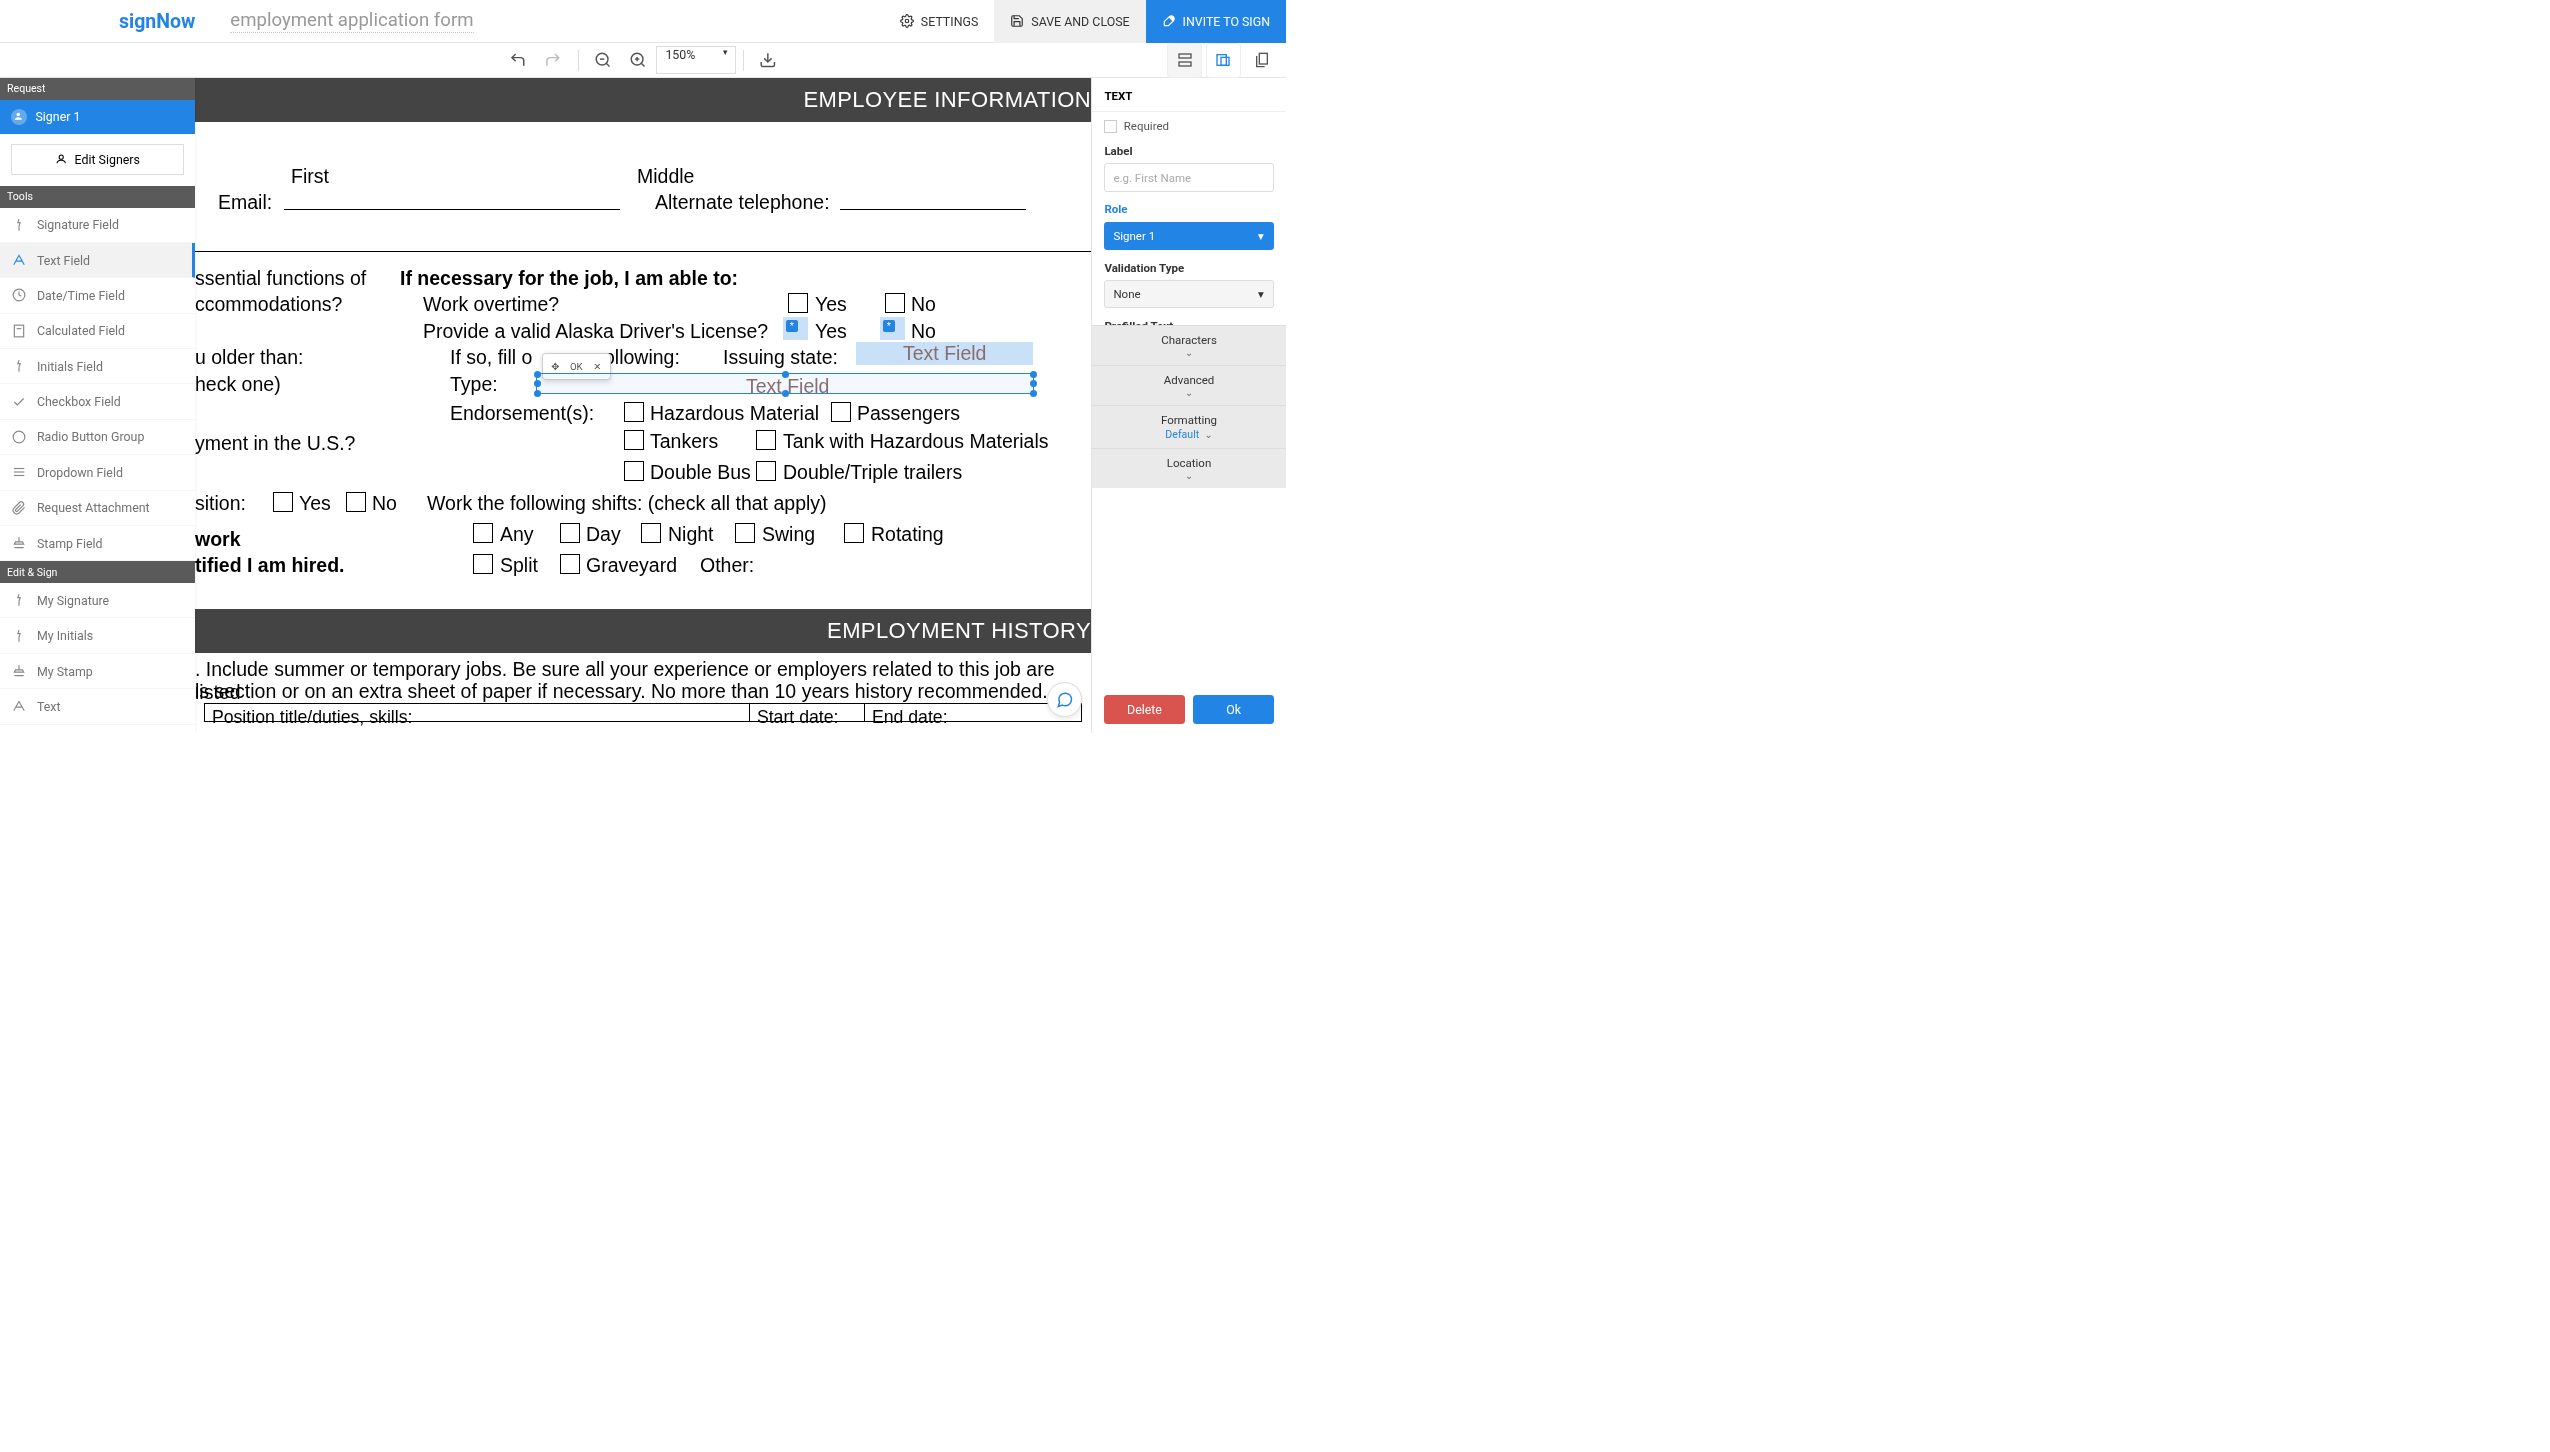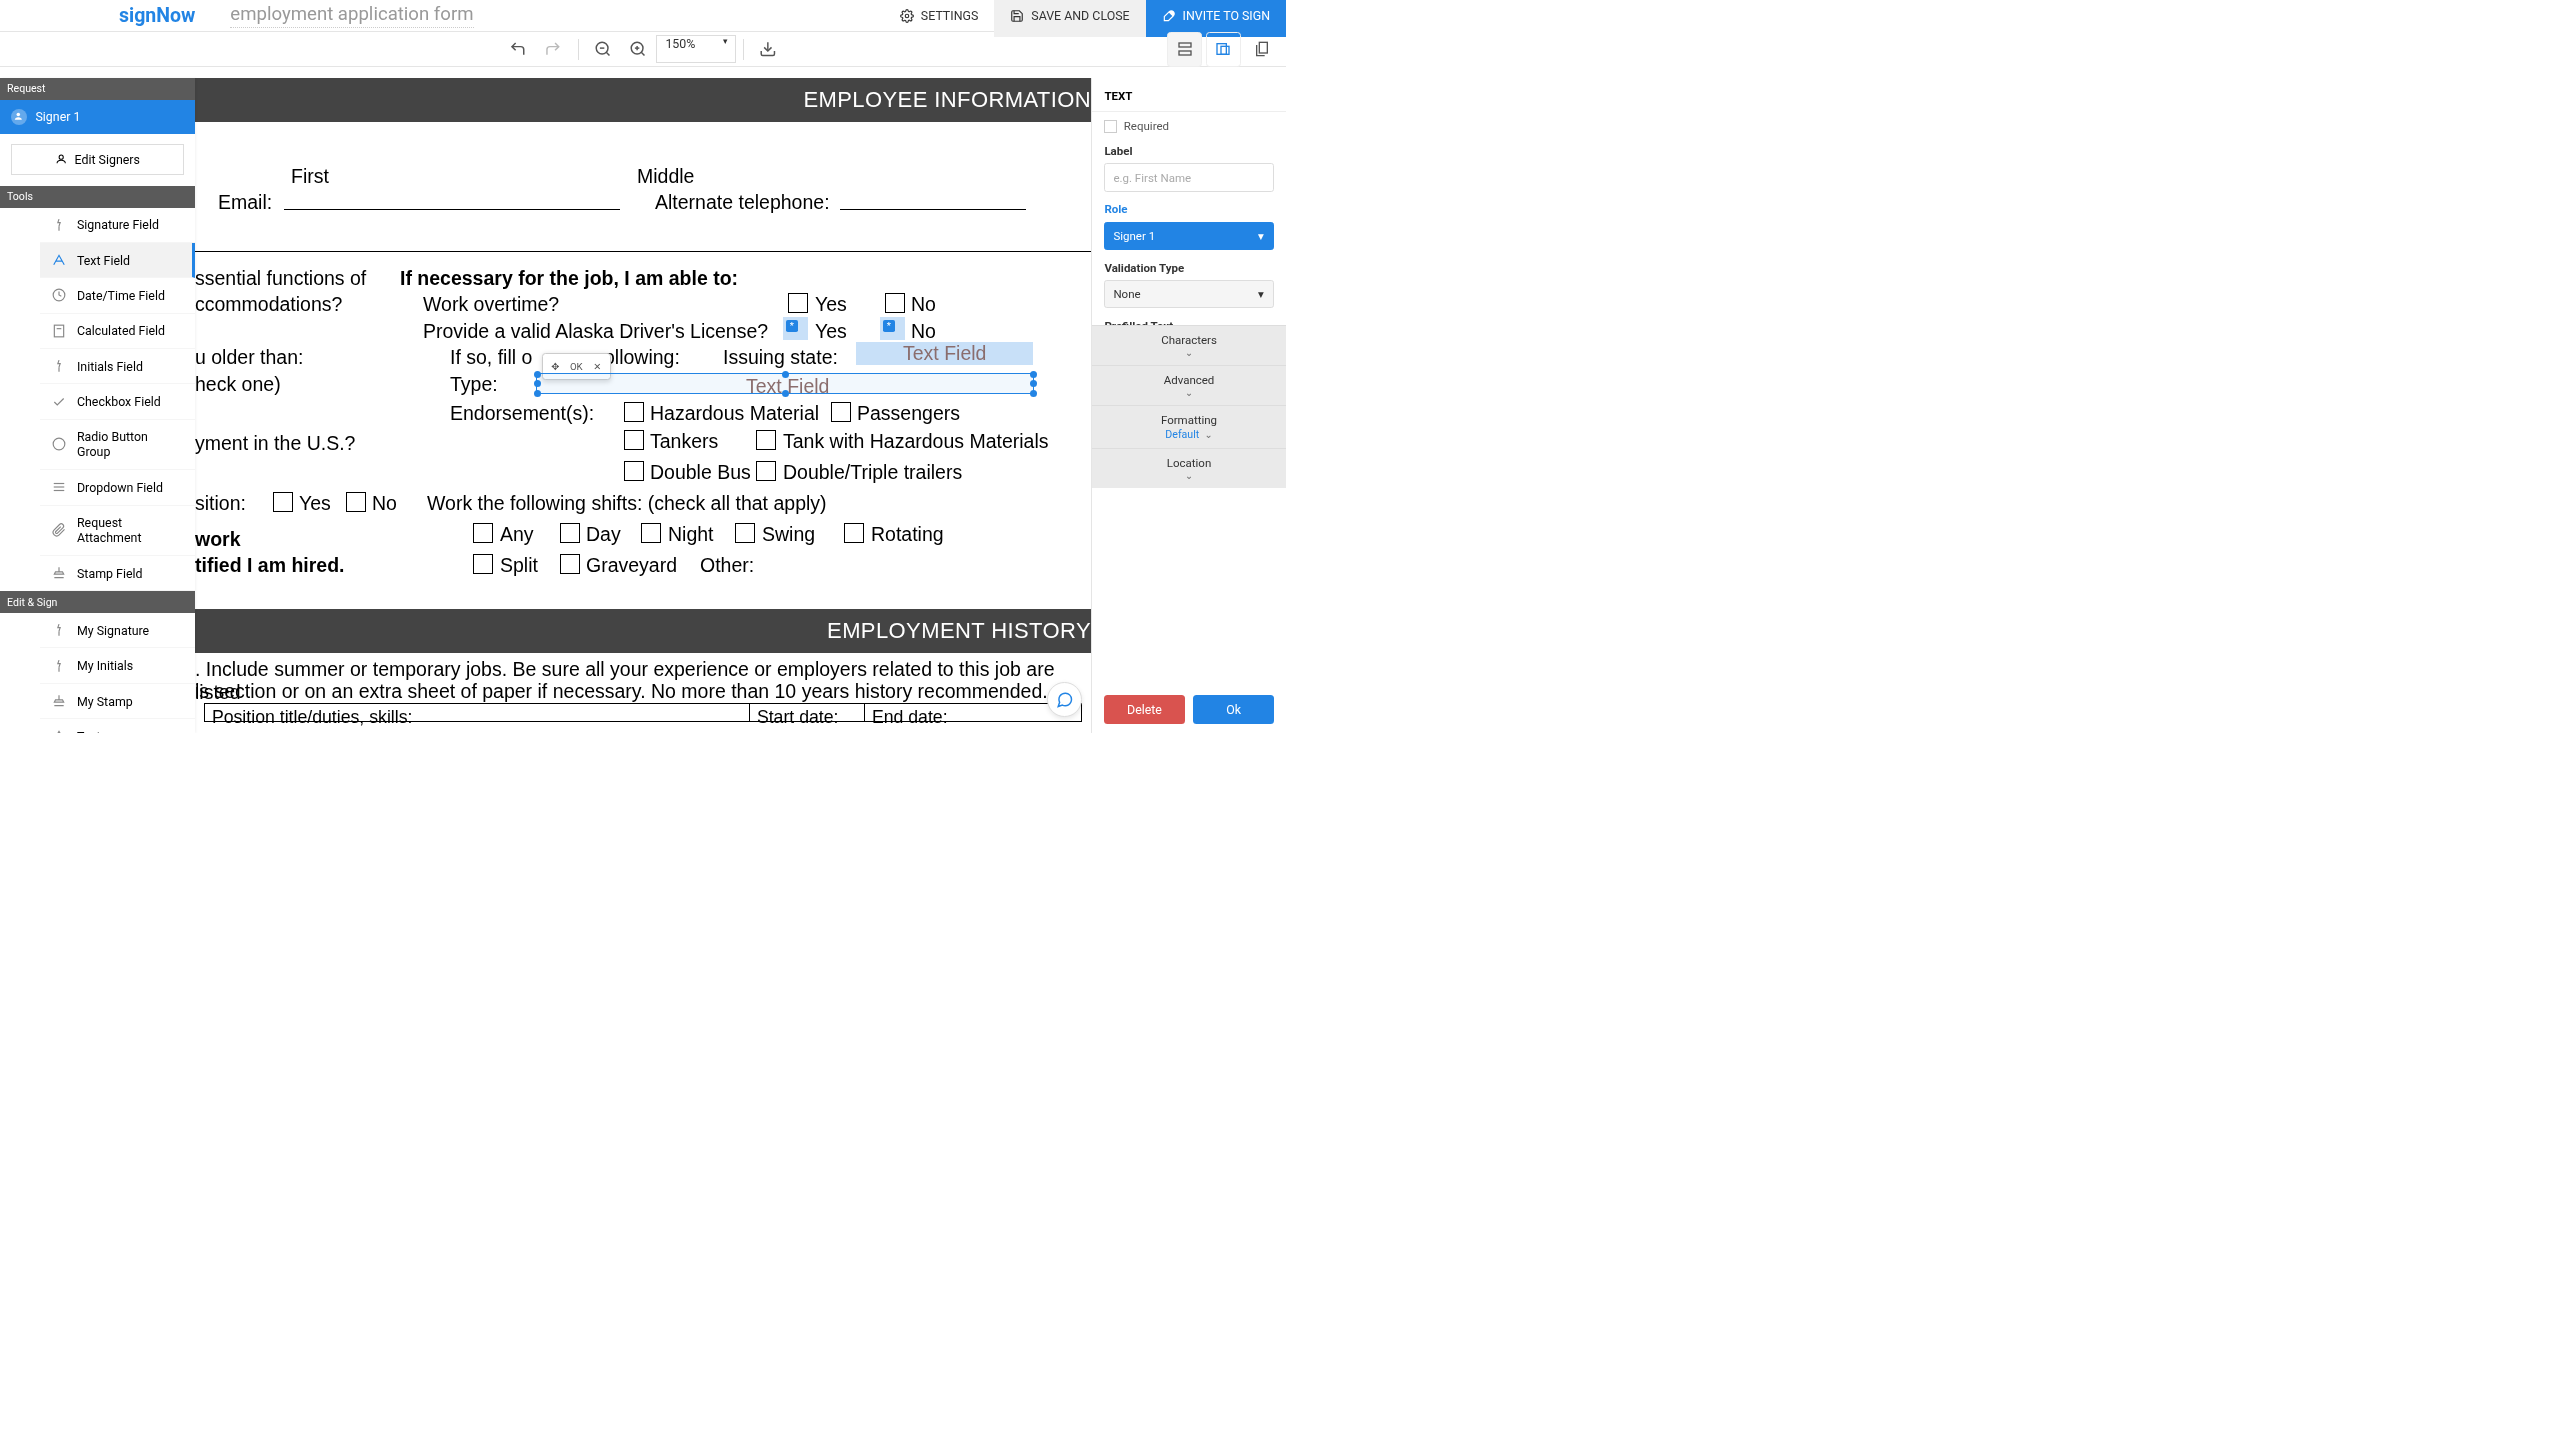--- a/index.html
+++ b/index.html
@@ -1,19 +1,19 @@
 <!DOCTYPE html>
 <html style="font-size:14px"><head>
 <meta charset="utf-8">
 <style>
 * { margin: 0; padding: 0; box-sizing: border-box; font-family: -apple-system, BlinkMacSystemFont, "Segoe UI", Roboto, "Helvetica Neue", Arial, sans-serif; }
 body { background: #fff; width: 1286px; height: 733px; overflow: hidden; position: relative; }
 
 
-.header { height: 32px; border-bottom: 0.9px solid #e5e5e5; display: flex; align-items: center; padding: 0 0 0 0; }
+.header { height: 43px; border-bottom: 0.9px solid #e5e5e5; display: flex; align-items: center; padding: 0 0 0 0; }
 .logo { color: #2284e4; font-weight: 700; font-size: 19.5px; padding: 0 35px 0 119px; }
 .doc-title { color: #999; font-size: 18.6px; font-weight: 400; flex: 0 0 auto; border-bottom: 0.9px dotted #ccc; padding-bottom: 1.8px; margin-left: 0; }
 .header-spacer { flex: 1; }
 .header-btn { display: flex; align-items: center; gap: 7px; padding: 0 16px; height: 43px; font-size: 12.4px; color: #333; cursor: pointer; }
 .header-btn.save { background: #f0f0f0; }
 .header-btn.invite { background: #2284e4; color: #fff; }
 .header-btn svg { width: 14px; height: 14px; }
 
 
 .toolbar { height: 35px; display: flex; align-items: center; justify-content: center; border-bottom: 0.9px solid #e5e5e5; position: relative; }
@@ -25,21 +25,21 @@
 .toolbar-right { position: absolute; right: 7px; display: flex; gap: 0; }
 .tr-btn { width: 35px; height: 35px; display: flex; align-items: center; justify-content: center; cursor: pointer; color: #2284e4; border: 0.9px solid #eee; border-radius: 3.5px; margin-left: 3.5px; }
 .tr-btn.first { background: #f5f5f5; color: #555; }
 
 
 .sidebar { position: absolute; left: 0; top: 78px; bottom: 0; width: 195px; background: #fff; z-index: 5; box-shadow: 1.8px 0 2.7px rgba(0,0,0,0.05); }
 .sb-section-hdr { background: #5a5a5a; color: #fff; font-size: 10.6px; padding: 4.4px 7px; }
 .sb-signer { background: #2284e4; color: #fff; padding: 8.9px 10.6px; display: flex; align-items: center; gap: 8.9px; font-size: 12.4px; }
 .sb-signer-avatar { width: 16px; height: 16px; border-radius: 50%; background: rgba(255,255,255,0.3); display: flex; align-items: center; justify-content: center; }
 .sb-edit-signers { margin: 10.6px; padding: 7px 0; text-align: center; border: 0.9px solid #ddd; font-size: 12.4px; cursor: pointer; display: flex; align-items: center; justify-content: center; gap: 7px; }
-.sb-tool { padding: 9.7px 12.4px; display: flex; align-items: center; gap: 10.6px; font-size: 12.4px; color: #000000; cursor: grab; border-bottom: 0.9px solid #f5f5f5; margin-left: 40px; }
+.sb-tool { padding: 9.7px 12.4px; display: flex; align-items: center; gap: 10.6px; font-size: 12.4px; color: #737373; cursor: grab; border-bottom: 0.9px solid #f5f5f5; }
 .sb-tool.active { background: #f2f2f2; border-right: 3.5px solid #2284e4; }
 .sb-tool-icon { width: 14px; height: 14px; color: #888; flex: 0 0 14px; }
 
 
 .canvas { position: absolute; left: 195px; top: 78px; right: 195px; bottom: 0; overflow: hidden; background: #fff; }
 .doc { position: relative; width: 100%; height: 100%; }
 .doc-banner { background: #444; color: #fff; text-align: right; font-family: Arial, sans-serif; font-size: 22px; padding: 8.9px 0; letter-spacing: 0.4px; font-weight: 400; position: absolute; left: 0; right: 0; }
 .doc-banner.top { top: 0; }
 .doc-banner.history { top: 531px; }
 .doc-text { position: absolute; font-family: Arial, sans-serif; font-size: 19.5px; color: #000; }

